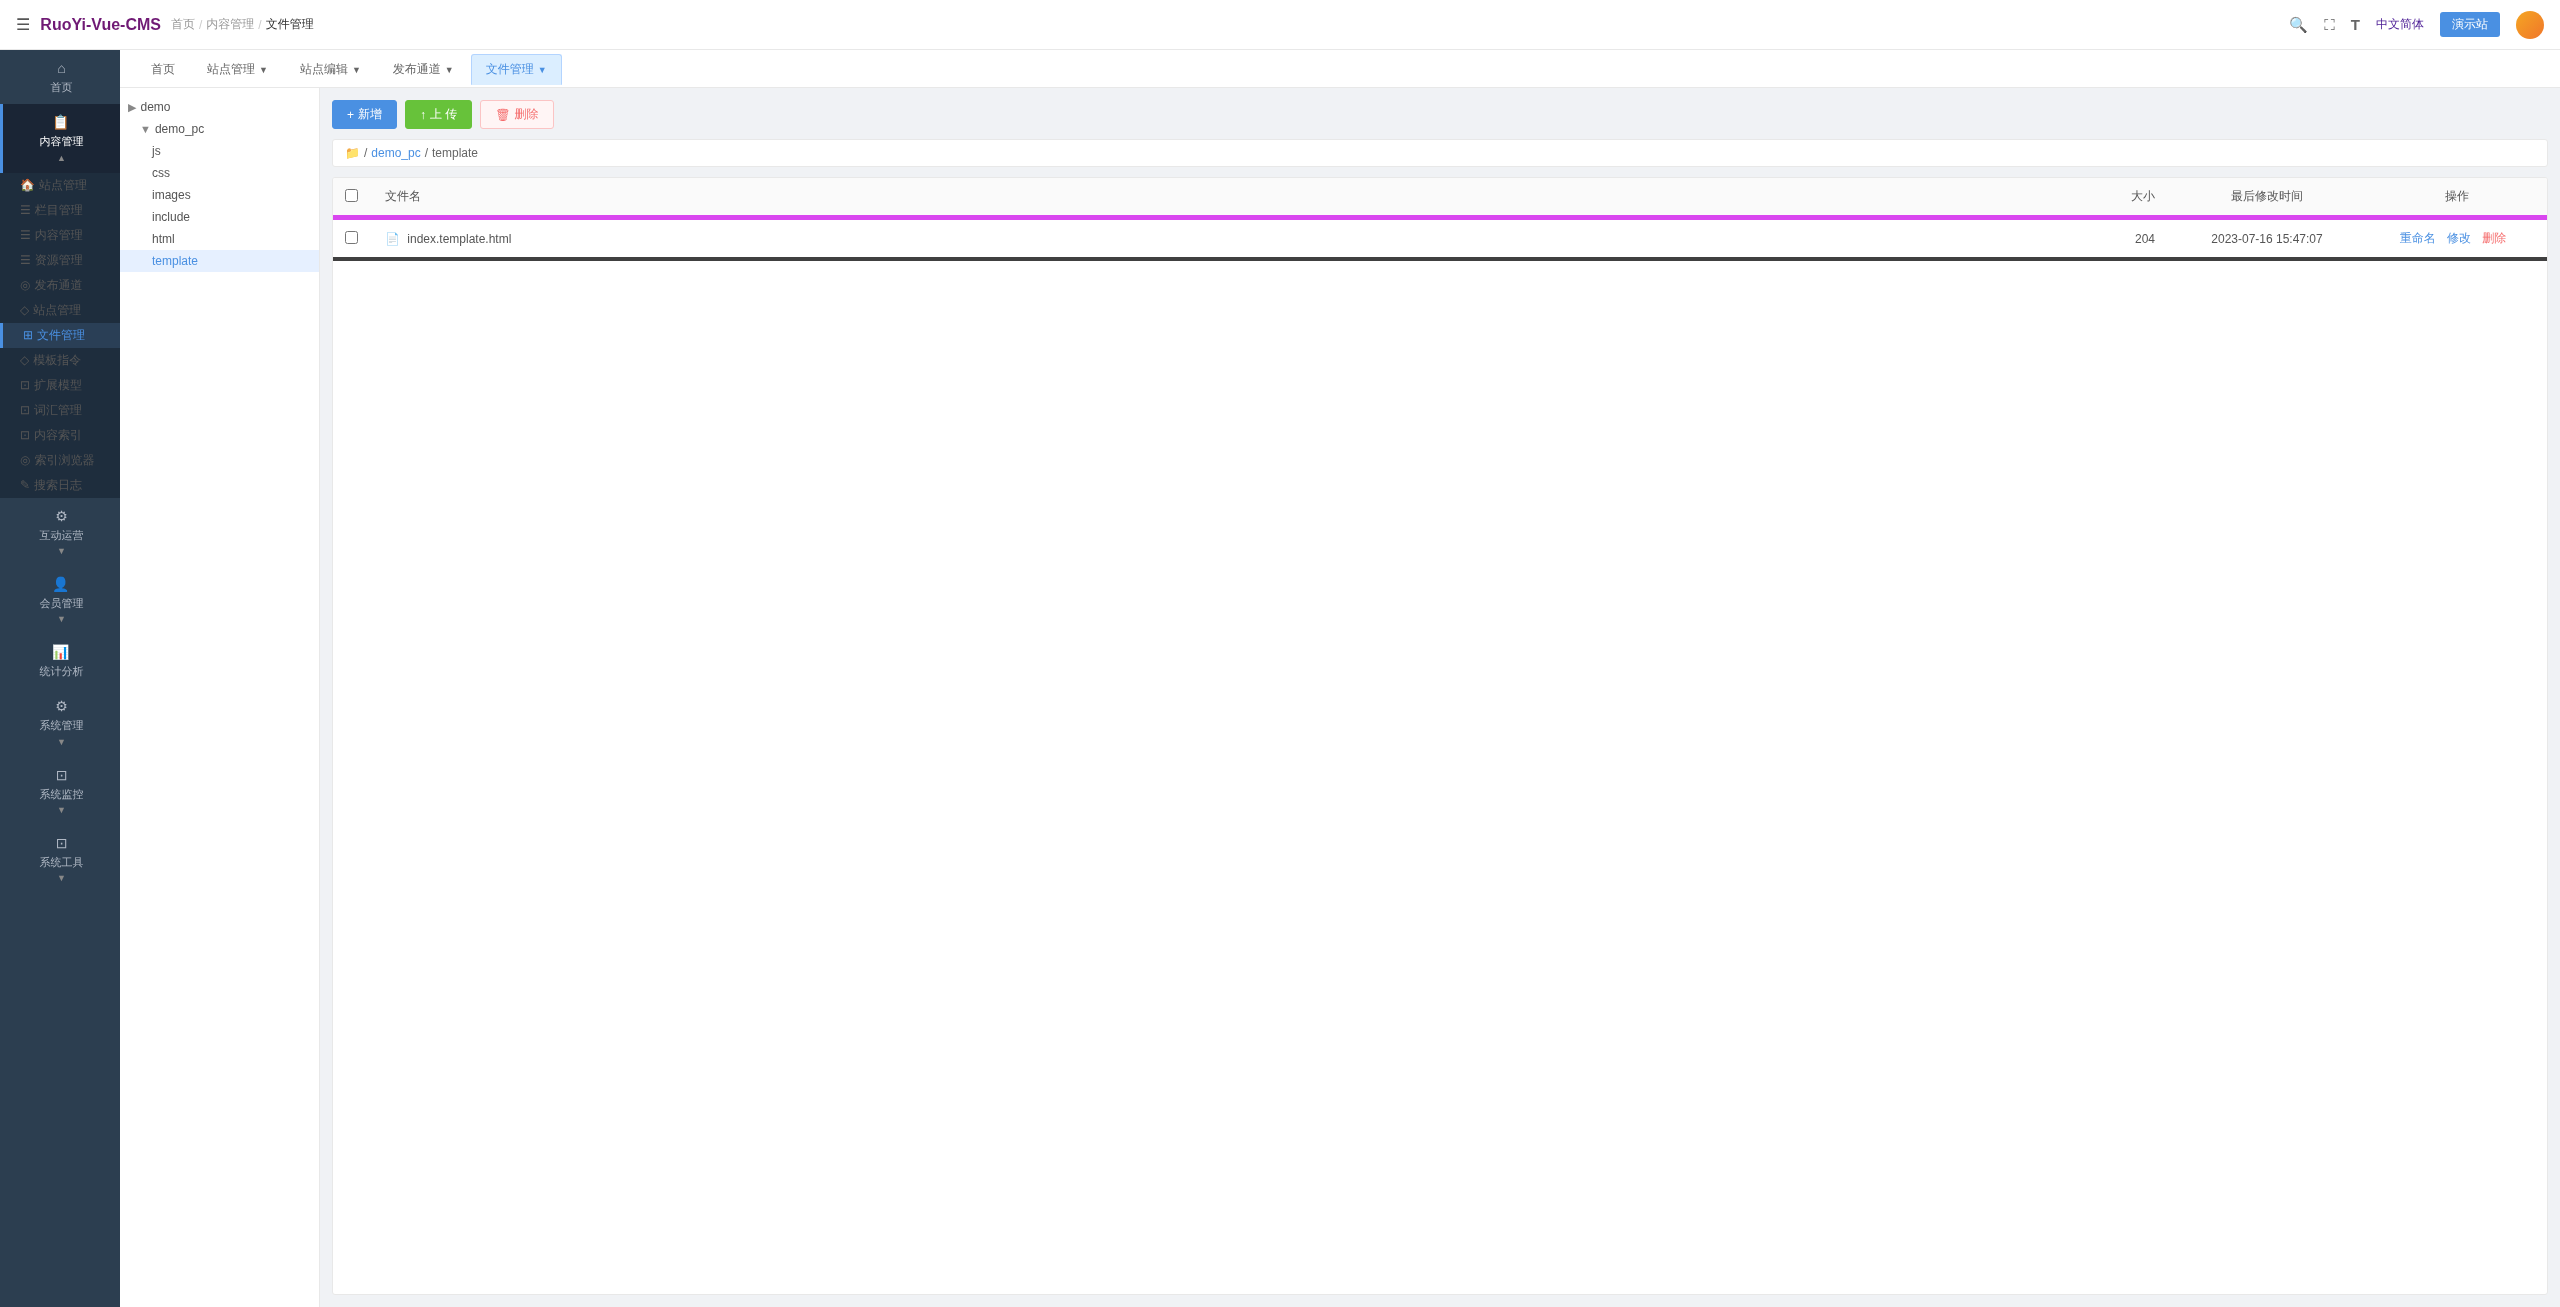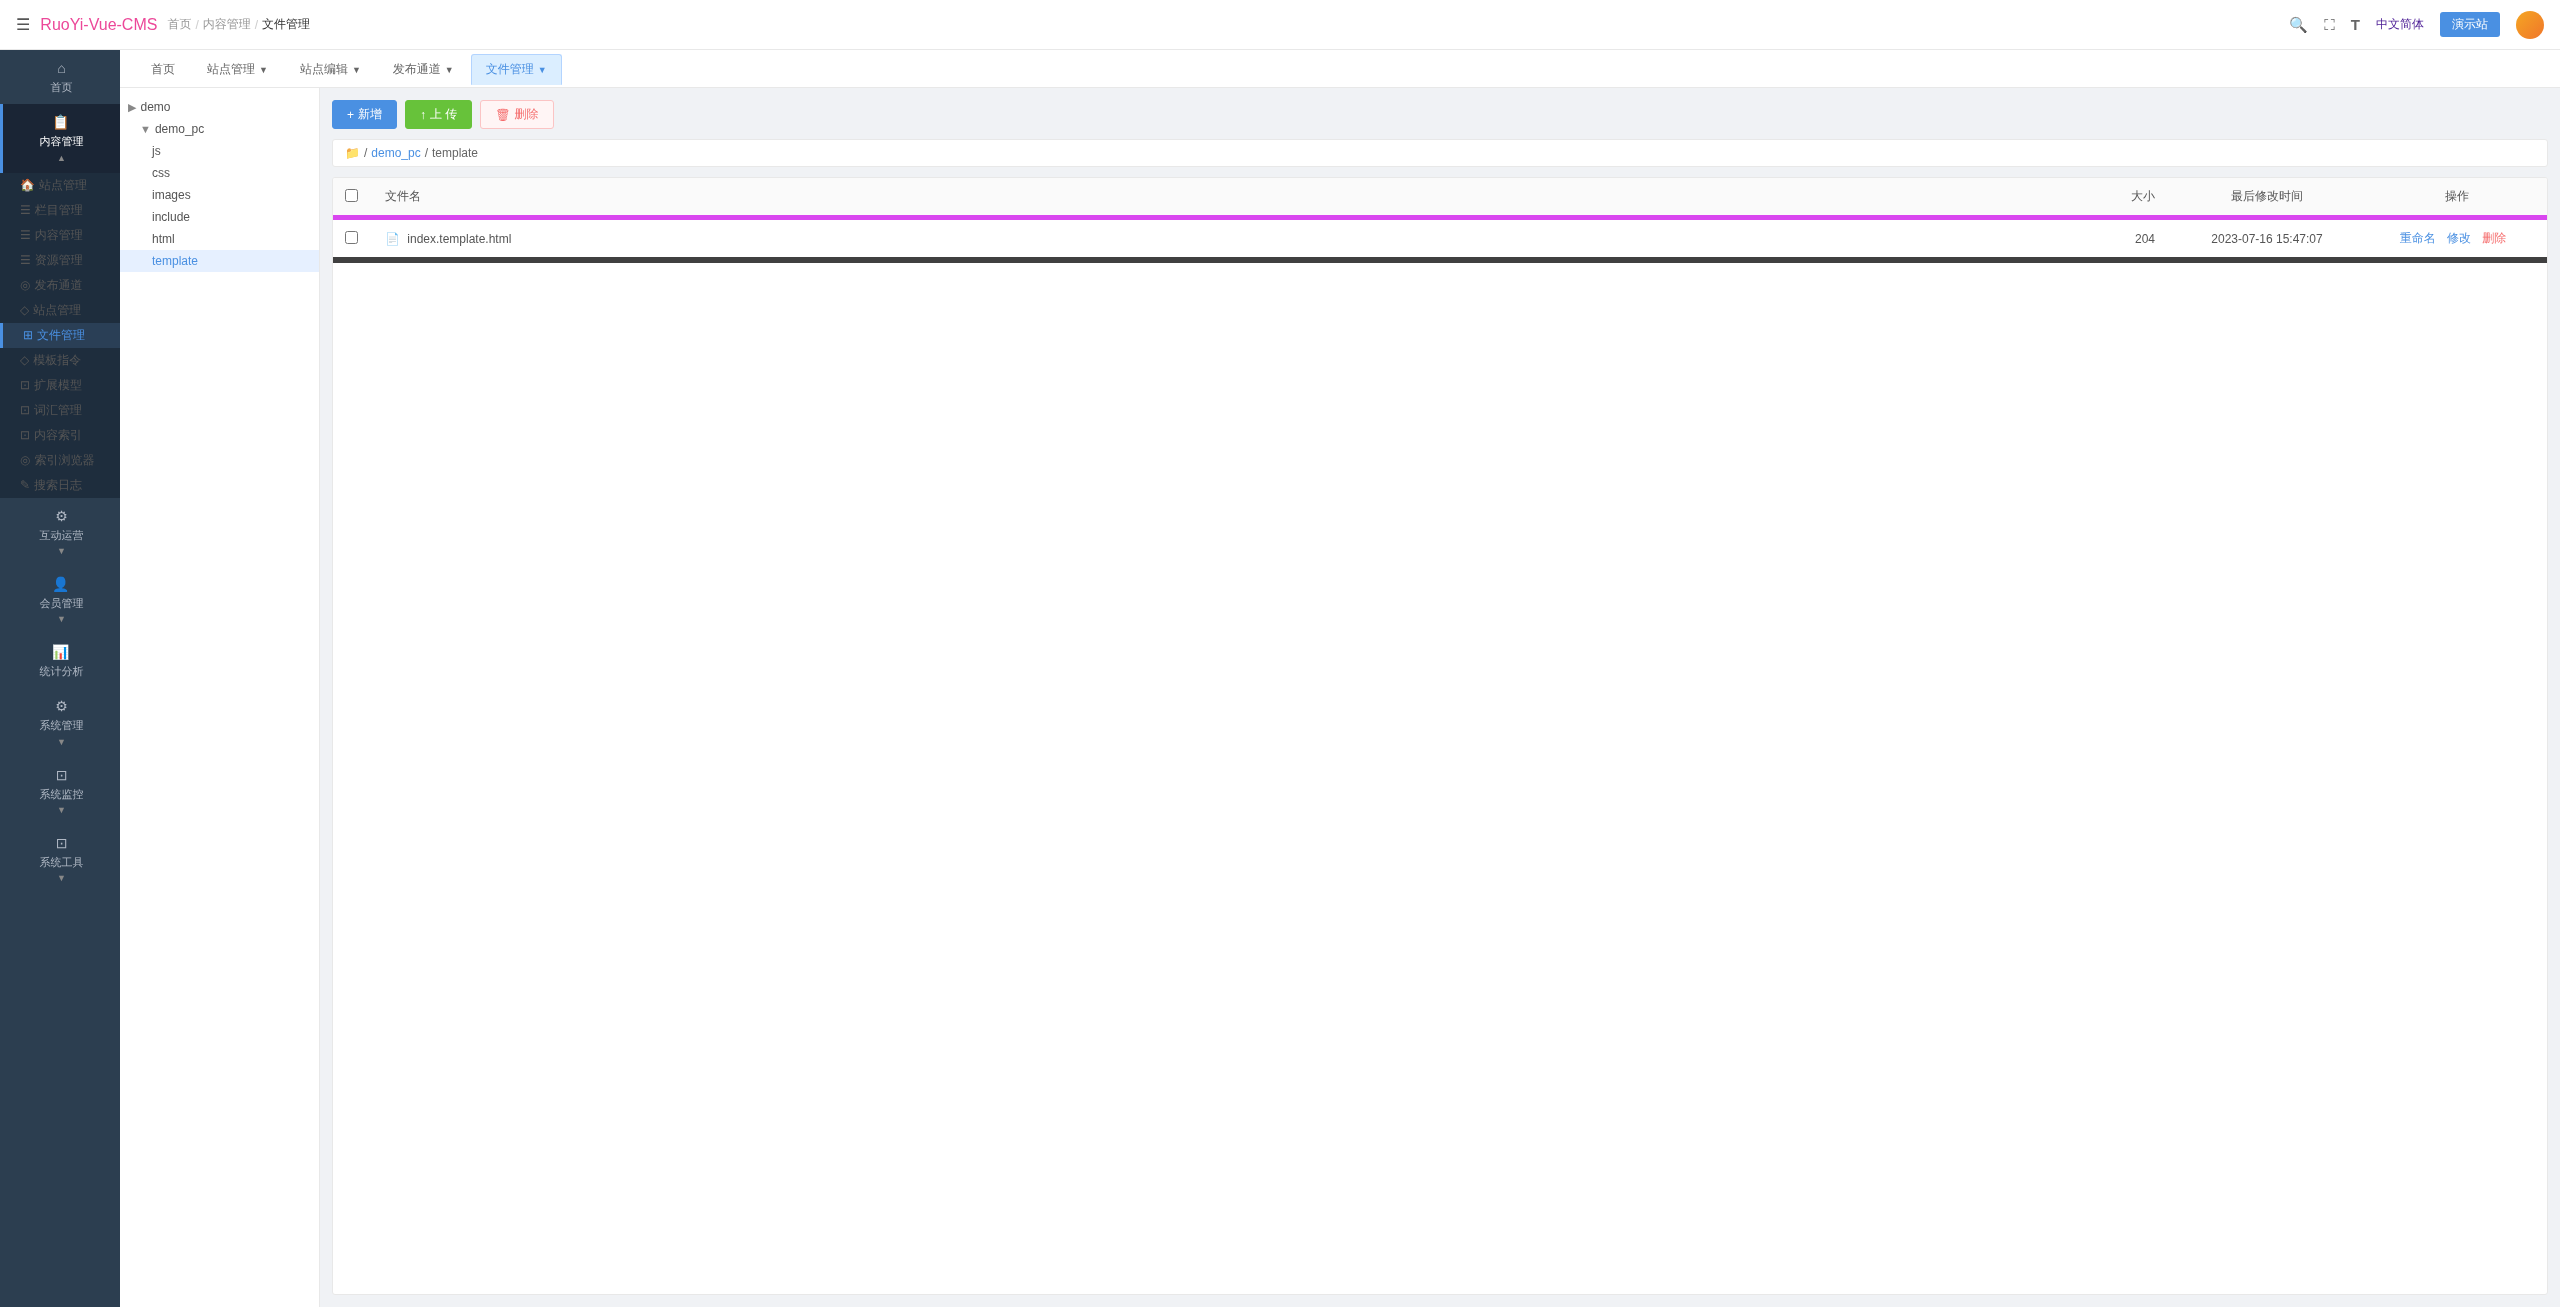--- a/index.html
+++ b/index.html
@@ -11,21 +11,21 @@
       background: #fff;
       display: flex;
       align-items: center;
       justify-content: space-between;
       padding: 0 16px;
       border-bottom: 1px solid #e8e8e8;
       z-index: 100;
       flex-shrink: 0;
     }
     .top-header-left { display: flex; align-items: center; gap: 10px; }
-    .app-title { font-size: 16px; font-weight: 400; color: #ec4899; }
+    .app-title { font-size: 16px; font-weight: 700; color: #701a75; }
     .header-menu-icon { cursor: pointer; color: #555; font-size: 16px; }
     .breadcrumb { font-size: 12px; color: #999; display: flex; align-items: center; gap: 4px; }
     .breadcrumb a { color: #999; text-decoration: none; }
     .breadcrumb .sep { color: #ccc; }
     .breadcrumb .current { color: #333; }
     .top-header-right { display: flex; align-items: center; gap: 16px; }
     .header-icon { cursor: pointer; color: #666; font-size: 15px; }
     .lang-btn { font-size: 12px; color: #4c1d95; cursor: pointer; }
     .demo-btn {
       background: #4a90e2;
@@ -201,21 +201,21 @@
       font-size: 12px;
       font-weight: 500;
       color: #555;
       border-bottom: 5px solid #d946ef;
       background: #fafafa;
     }
     .file-table td {
       padding: 10px 12px;
       font-size: 12px;
       color: #555;
-      border-bottom: 6px solid #404040;
+      border-bottom: 4px solid #404040;
     }
     .file-table .checkbox-col { width: 40px; }
     .file-table .action-col { width: 180px; text-align: center; }
     .file-table .size-col { width: 120px; text-align: right; }
     .file-table .date-col { width: 200px; text-align: center; }
     .file-icon { color: #e6a817; margin-right: 4px; }
     .action-link { color: #4a90e2; text-decoration: none; cursor: pointer; margin-right: 8px; font-size: 12px; }
     .action-link.danger { color: #f56c6c; }
     input[type="checkbox"] { cursor: pointer; }
   </style>

